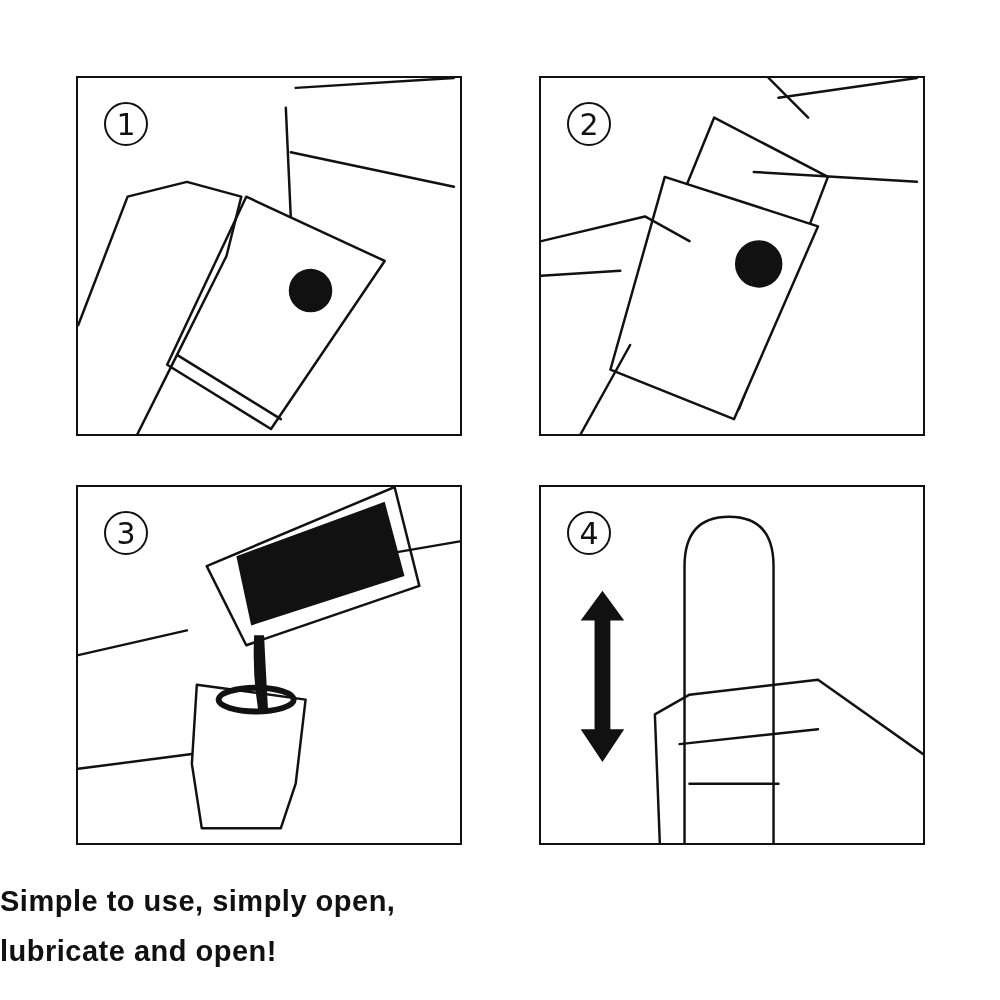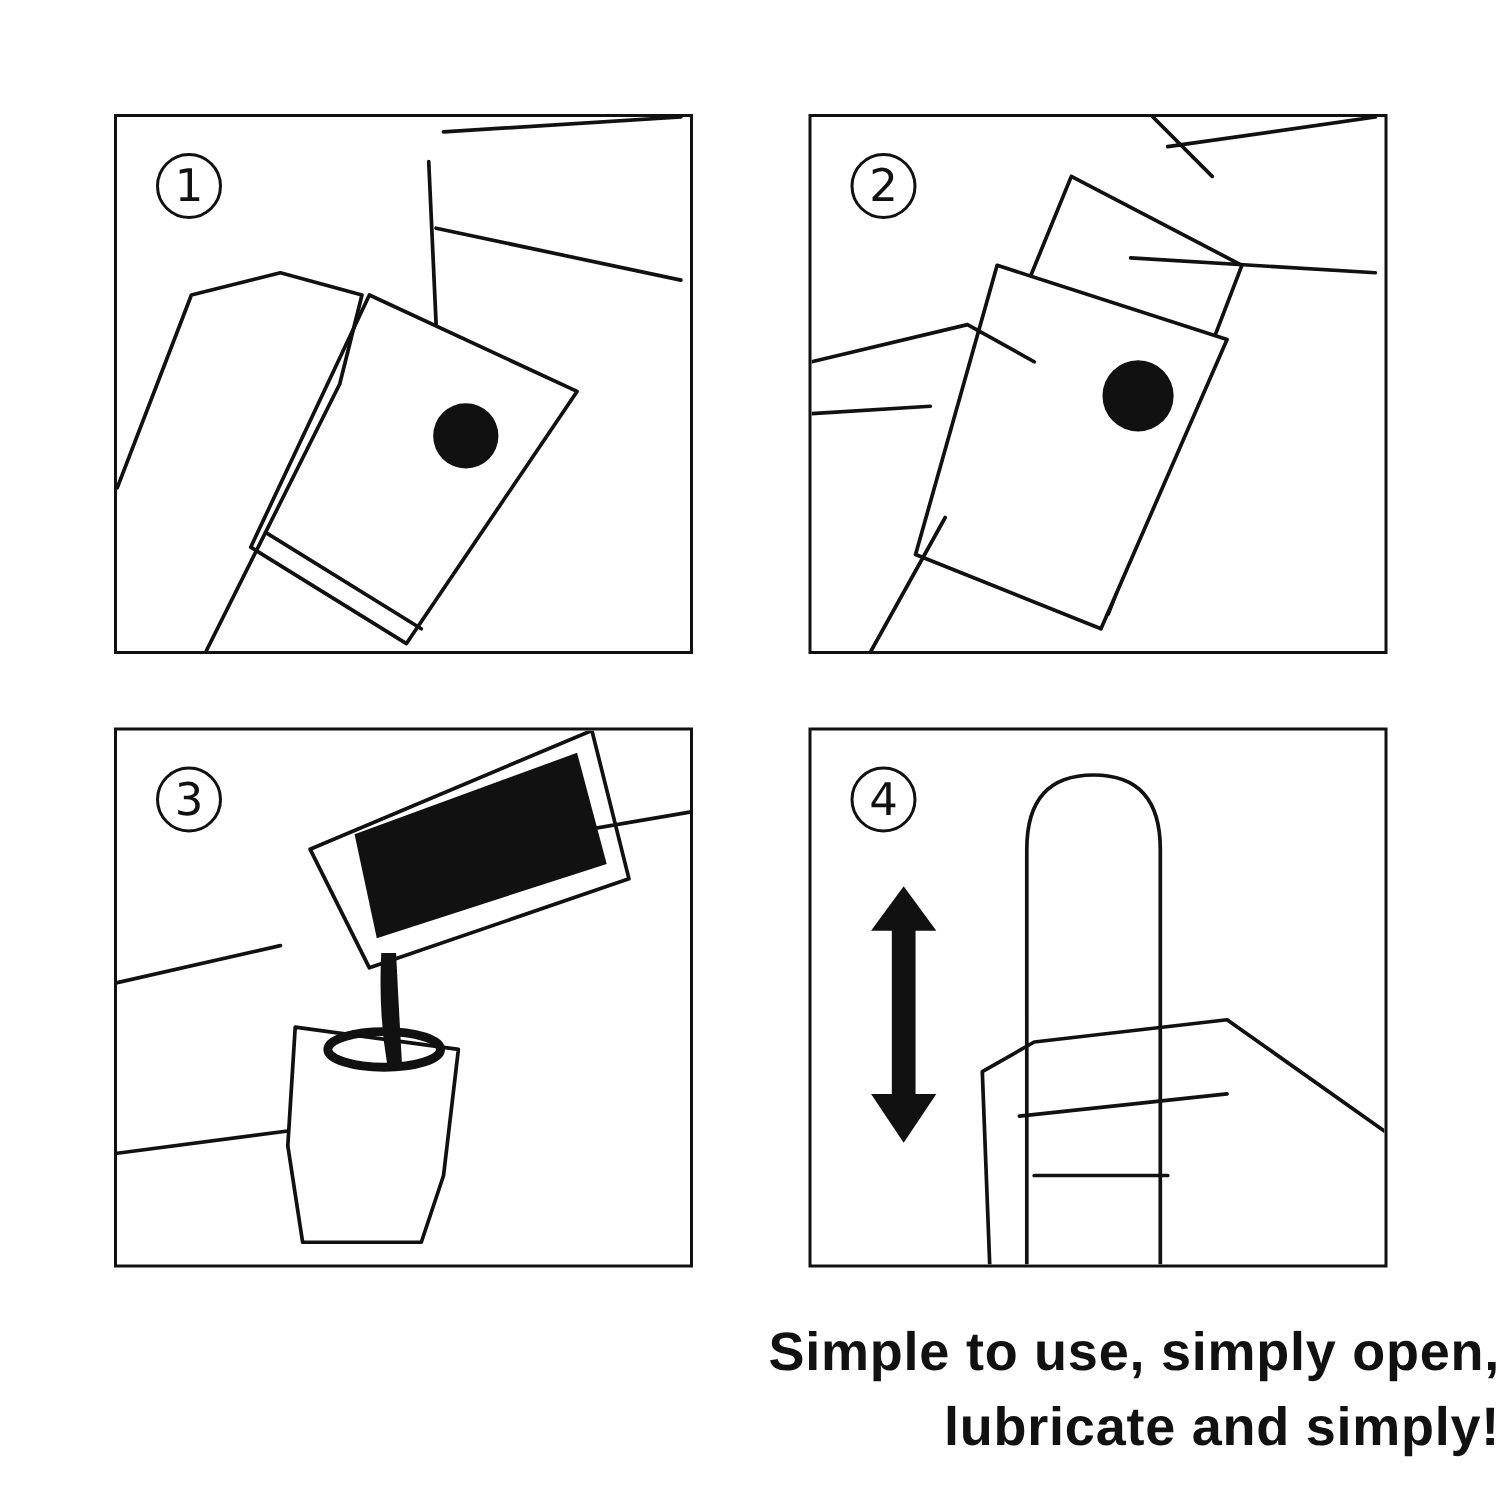--- a/index.html
+++ b/index.html
@@ -4,21 +4,21 @@
   <style>
     html, body { margin: 0; padding: 0; background: #ffffff; }
     body { width: 1000px; height: 1000px; position: relative; overflow: hidden; font-family: "Liberation Sans", sans-serif; }
     .panel { position: absolute; border: 2px solid #111; background: #fff; box-sizing: border-box; overflow: hidden; }
     .p1 { left: 76px; top: 76px; width: 386px; height: 360px; }
     .p2 { left: 539px; top: 76px; width: 386px; height: 360px; }
     .p3 { left: 76px; top: 485px; width: 386px; height: 360px; }
     .p4 { left: 539px; top: 485px; width: 386px; height: 360px; }
     .step { position: absolute; left: 26px; top: 24px; width: 44px; height: 44px; border: 2px solid #111; border-radius: 50%; box-sizing: border-box; display: flex; align-items: center; justify-content: center; font-size: 30px; color: #111; font-family: "DejaVu Sans", sans-serif; }
     svg.art { position: absolute; left: 0; top: 0; width: 100%; height: 100%; }
-    .caption { position: absolute; left: 0; top: 876px; width: 1000px; text-align: right; font-size: 36px; font-weight: bold; line-height: 50px; color: #111; letter-spacing: 0.5px; }
+    .caption { position: absolute; left: 0; top: 876px; width: 1000px; text-align: left; font-size: 29px; font-weight: bold; line-height: 50px; color: #111; letter-spacing: 0.5px; }
   </style>
 </head>
 <body>
 
 <div class="panel p1">
   <div class="step">1</div>
   <svg class="art" viewBox="0 0 386 360">
     <g fill="none" stroke="#111" stroke-width="2.5" stroke-linejoin="round" stroke-linecap="round">
       <path d="M170 120 L310 185 L195 355 L90 290 Z" fill="#fff"></path>
       <path d="M100 280 L205 345"></path>
@@ -64,14 +64,14 @@
       <path d="M120 360 L115 230 L150 210 L280 195 L386 270 M140 260 L280 245 M150 300 L240 300"></path>
     </g>
     <g fill="#111">
       <path d="M62 105 L84 135 L70 135 L70 245 L84 245 L62 278 L40 245 L54 245 L54 135 L40 135 Z"></path>
     </g>
   </svg>
 </div>
 
 <div class="caption">
   <div>Simple to use, simply open,</div>
-  <div>lubricate and simply!</div>
+  <div>lubricate and open!</div>
 </div>
 
 </body></html>

